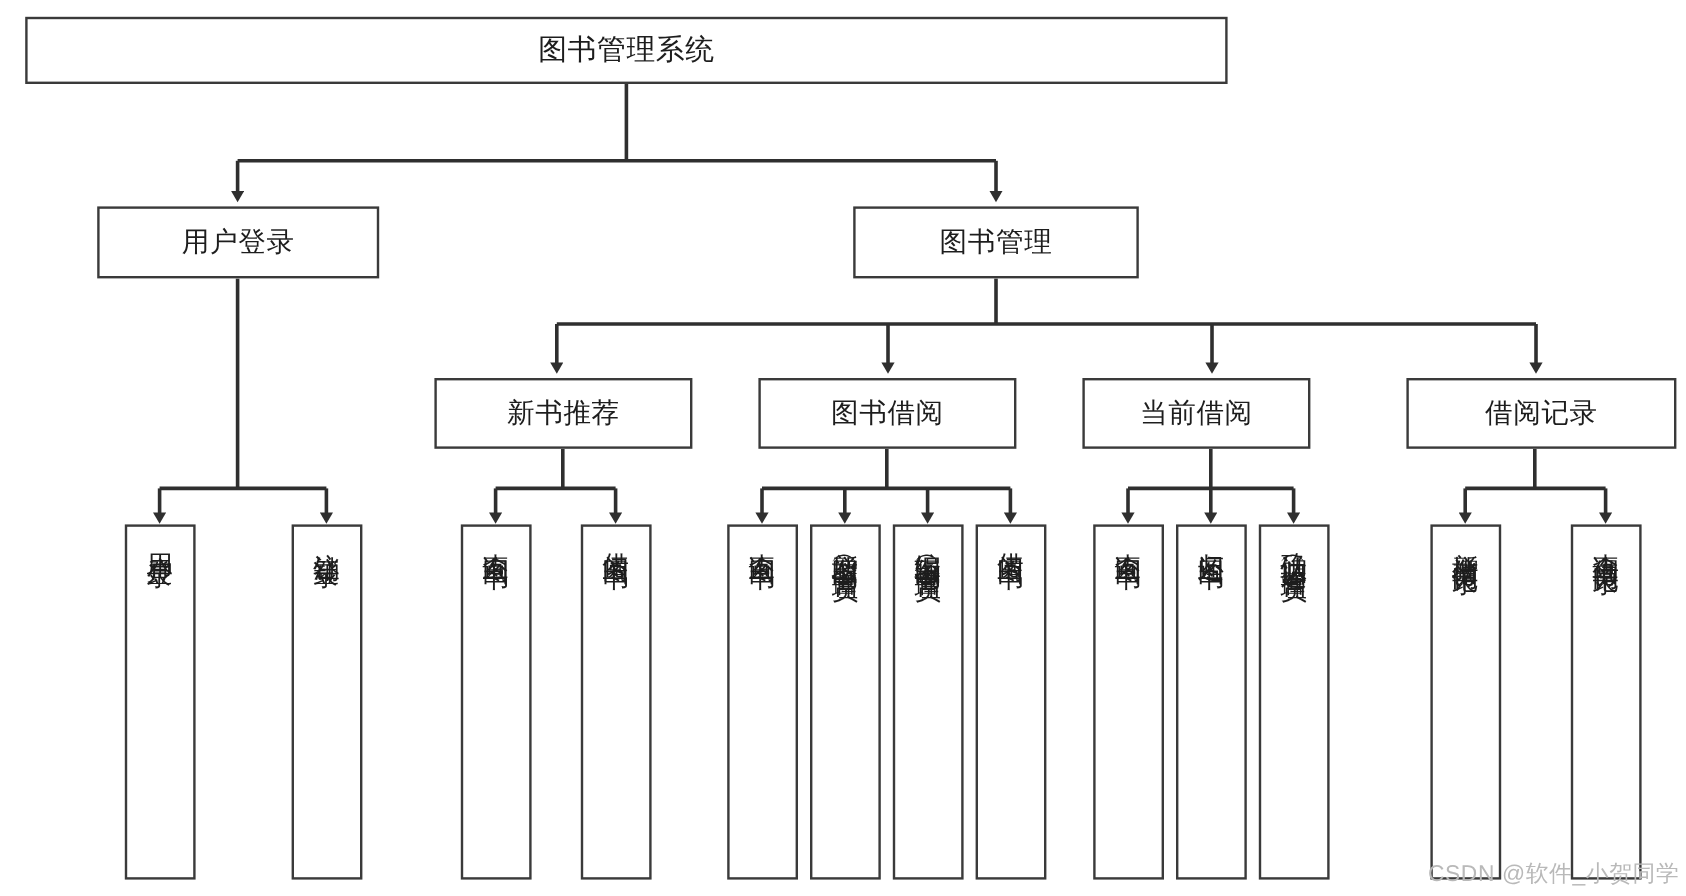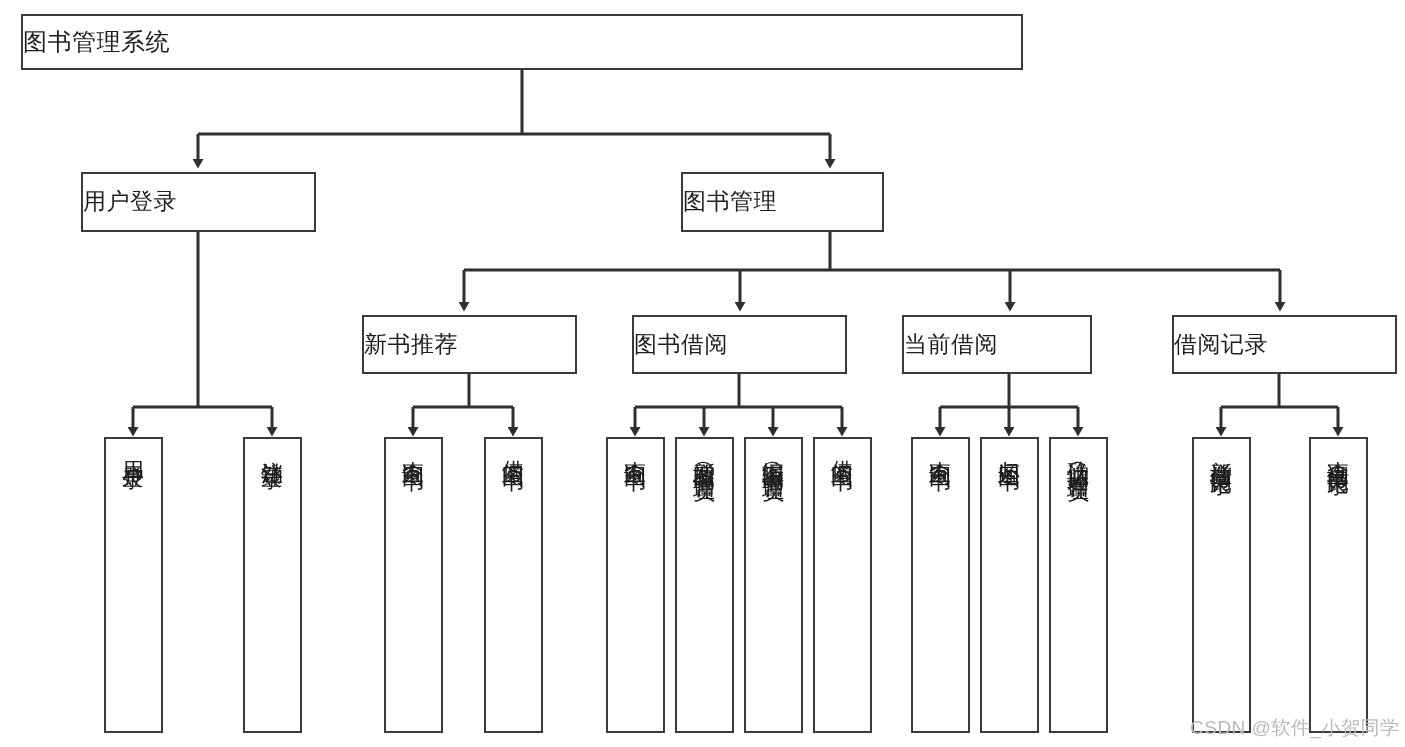--- a/index.html
+++ b/index.html
@@ -26,21 +26,21 @@
     height: 747px;
     pointer-events: none;
   }
   .node {
     position: absolute;
     box-sizing: border-box;
     background: #ffffff;
     border: 2px solid #3a3a3a;
     display: flex;
     align-items: center;
-    justify-content: flex-start;
+    justify-content: center;
     color: #1d1d1d;
     z-index: 2;
   }
   .node-label {
     display: block;
     text-align: center;
     letter-spacing: 0.5px;
     line-height: 1.18;
     white-space: nowrap;
   }
@@ -130,21 +130,21 @@
   </svg>
 
   <div class="node root horiz" style="left:21px; top:14px; width:1002px; height:56px;">
     <span class="node-label">图书管理系统</span>
   </div>
 
   <div class="node horiz" style="left:81px; top:172px; width:235px; height:60px;">
     <span class="node-label">用户登录</span>
   </div>
 
-  <div class="node horiz" style="left:681px; top:172px; width:203px; height:60px;">
+  <div class="node horiz" style="left:711px; top:172px; width:238px; height:60px;">
     <span class="node-label">图书管理</span>
   </div>
 
   <div class="node horiz" style="left:362px; top:315px; width:215px; height:59px;">
     <span class="node-label">新书推荐</span>
   </div>
 
   <div class="node horiz" style="left:632px; top:315px; width:215px; height:59px;">
     <span class="node-label">图书借阅</span>
   </div>

